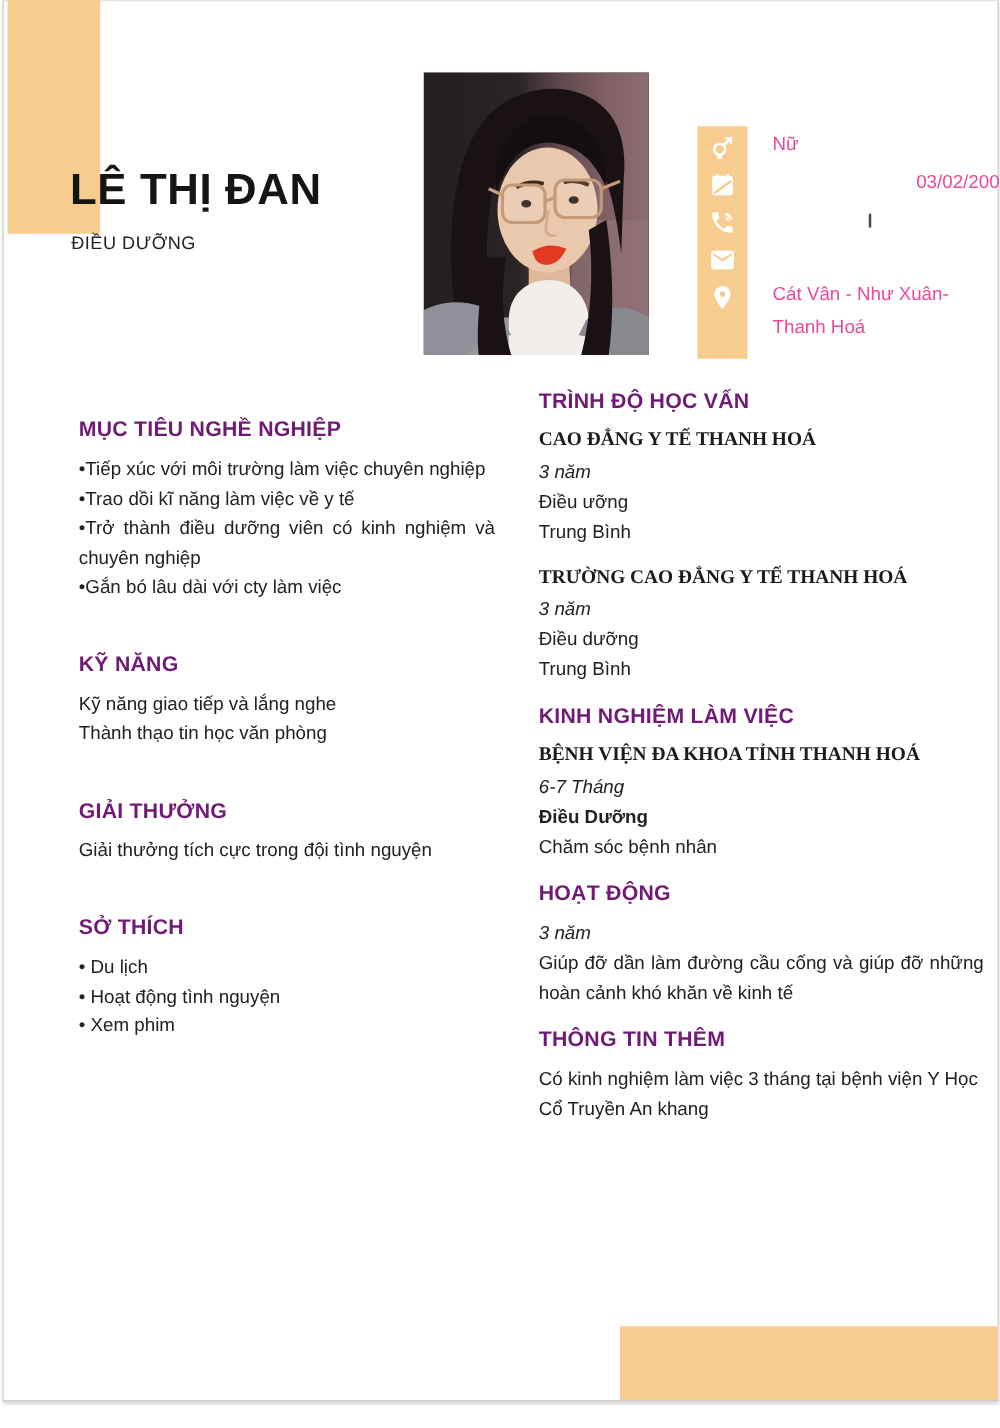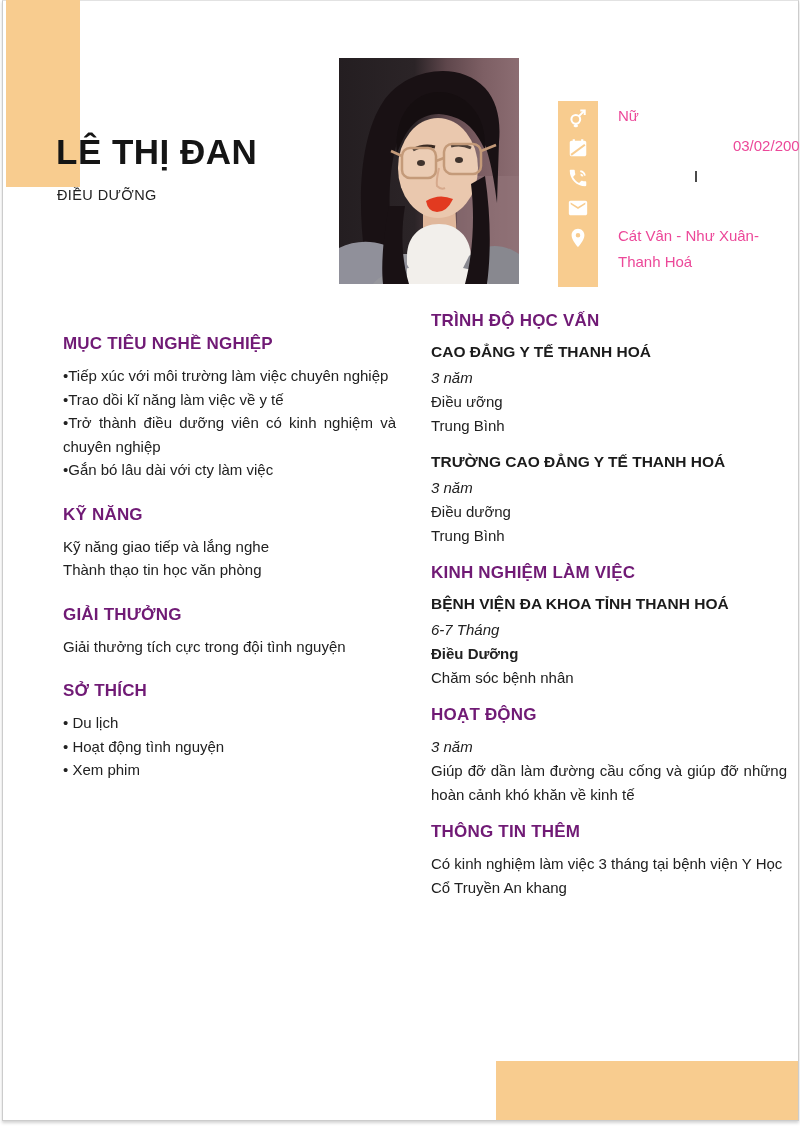--- a/index.html
+++ b/index.html
@@ -23,28 +23,28 @@
   .contact-icon{position:absolute;left:9px;width:22px;height:22px;}
   .contact-icon svg{display:block;width:22px;height:22px;}
   .contact-value{position:absolute;left:48px;width:190px;font-size:15px;line-height:26px;
                  color:#ec4899;white-space:pre-line;margin-left:12px;}
   .redact-tick{position:absolute;left:137px;top:70px;width:2px;height:11px;background:#4a4a4a;}
   
   .col{position:absolute;}
   .col-left{left:60px;top:332px;width:333px;}
   .col-right{left:428px;top:309px;width:356px;}
   .sec-title{font-size:17px;line-height:22px;font-weight:700;margin:0 0 9px;letter-spacing:.2px;color:#701a75;}
-  .grp-heading{font-size:15.5px;line-height:21px;font-weight:700;margin:0 0 4px;color:#1b1b1b;}
+  .grp-heading{font-size:15.5px;line-height:21px;font-weight:700;margin:0 0 4px;color:#1b1b1b;font-family:Liberation Serif, serif;}
   .line{font-size:15px;line-height:24px;margin:0;color:#212121;}
   .col-left .line{line-height:23.5px;}
   .italic{font-style:italic;}
   .bold{font-weight:700;}
   .justify{text-align:justify;}
   .group + .group{margin-top:13px;}
-  .col-left .cv-section + .cv-section{margin-top:22px;}
+  .col-left .cv-section + .cv-section{margin-top:39px;}
   .col-right .cv-section + .cv-section{margin-top:14px;}
 </style>
 </head>
 <body>
 
 <div class="canvas">
   <div class="page">
 
     <div class="deco-top" style="background: rgb(248, 204, 143);"></div>
 

